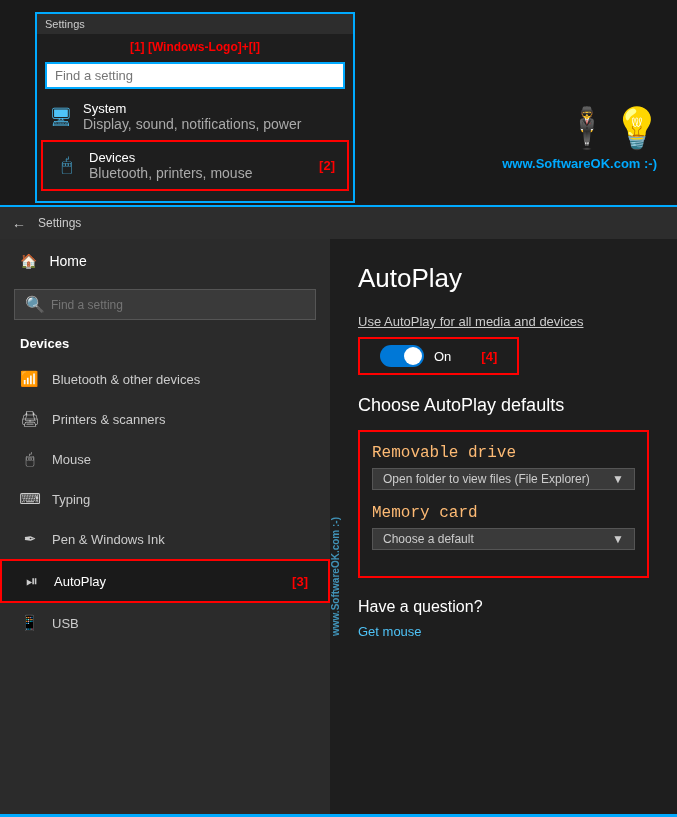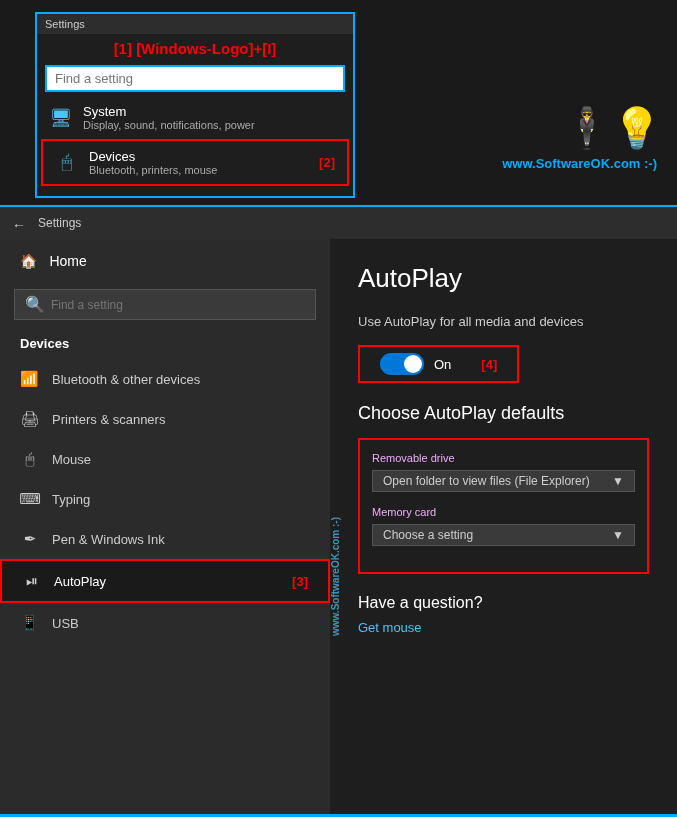--- a/index.html
+++ b/index.html
@@ -25,21 +25,21 @@
     }
     .top-window-titlebar {
       background: #2d2d2d;
       padding: 4px 8px;
       font-size: 11px;
       color: #ccc;
     }
     .top-window-shortcut {
       text-align: center;
       color: #ff0000;
-      font-size: 15px;
+      font-size: 12px;
       font-weight: bold;
       padding: 6px 4px 4px;
     }
     .top-window-search {
       margin: 4px 8px;
       background: #fff;
       border: 2px solid #00aaff;
       display: flex;
       align-items: center;
       padding: 4px 8px;
@@ -71,21 +71,21 @@
       justify-content: center;
       color: #4fc3f7;
       font-size: 18px;
     }
     .top-window-item-text .title {
       font-size: 13px;
       font-weight: 400;
       color: #fff;
     }
     .top-window-item-text .subtitle {
-      font-size: 11px;
+      font-size: 14px;
       color: #aaa;
     }
     .top-window-item.highlighted .top-window-item-text .title {
       color: #fff;
     }
     .shortcut-badge {
       margin-left: auto;
       color: #ff0000;
       font-size: 13px;
       font-weight: bold;
@@ -227,21 +227,22 @@
       color: #fff;
       font-weight: 300;
       margin-bottom: 20px;
     }
     .autoplay-toggle-section {
       margin-bottom: 20px;
     }
     .toggle-label {
       color: #ccc;
       font-size: 13px;
-      margin-bottom: 16px;
+      margin-bottom: 8px;
+      text-decoration: underline;
     }
     .toggle-row {
       display: flex;
       align-items: center;
       gap: 10px;
       border: 2px solid #ff0000;
       padding: 6px 20px;
       display: inline-flex;
     }
     .toggle-switch {
@@ -280,23 +281,24 @@
     }
     .autoplay-defaults-section {
       border: 2px solid #ff0000;
       padding: 12px;
       margin-bottom: 20px;
     }
     .device-section {
       margin-bottom: 14px;
     }
     .device-label {
-      color: #f0abfc;
-      font-size: 11px;
+      color: #fdba74;
+      font-size: 16px;
       margin-bottom: 6px;
+      font-family: Liberation Mono, monospace;
     }
     .device-dropdown {
       background: #3a3a3a;
       border: 1px solid #555;
       color: #ccc;
       padding: 3px 10px;
       width: 100%;
       font-size: 12px;
       display: flex;
       align-items: center;
@@ -453,21 +455,21 @@
         <div class="device-section">
           <div class="device-label">Removable drive</div>
           <div class="device-dropdown">
             <span>Open folder to view files (File Explorer)</span>
             <span>▼</span>
           </div>
         </div>
         <div class="device-section">
           <div class="device-label">Memory card</div>
           <div class="device-dropdown">
-            <span>Choose a setting</span>
+            <span>Choose a default</span>
             <span>▼</span>
           </div>
         </div>
       </div>
 
 
       <div class="related-section">
         <div class="question-title">Have a question?</div>
         <div class="question-link">Get mouse</div>
       </div>

